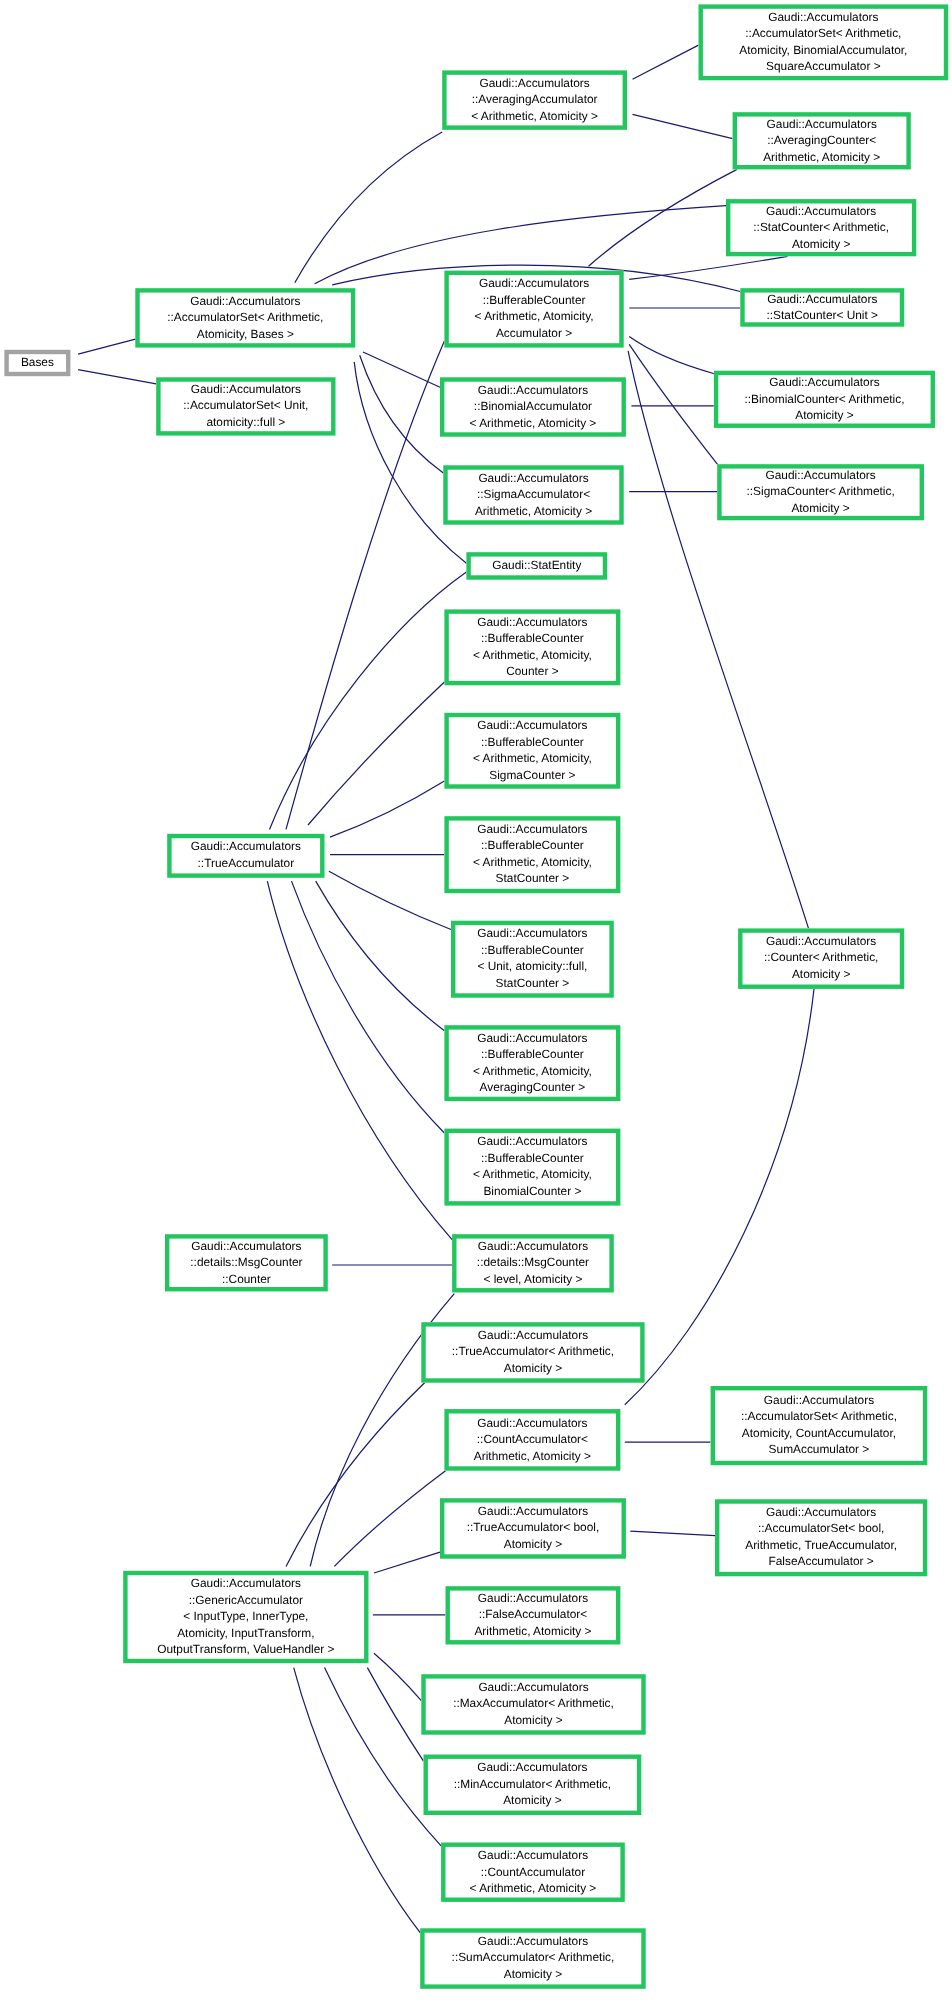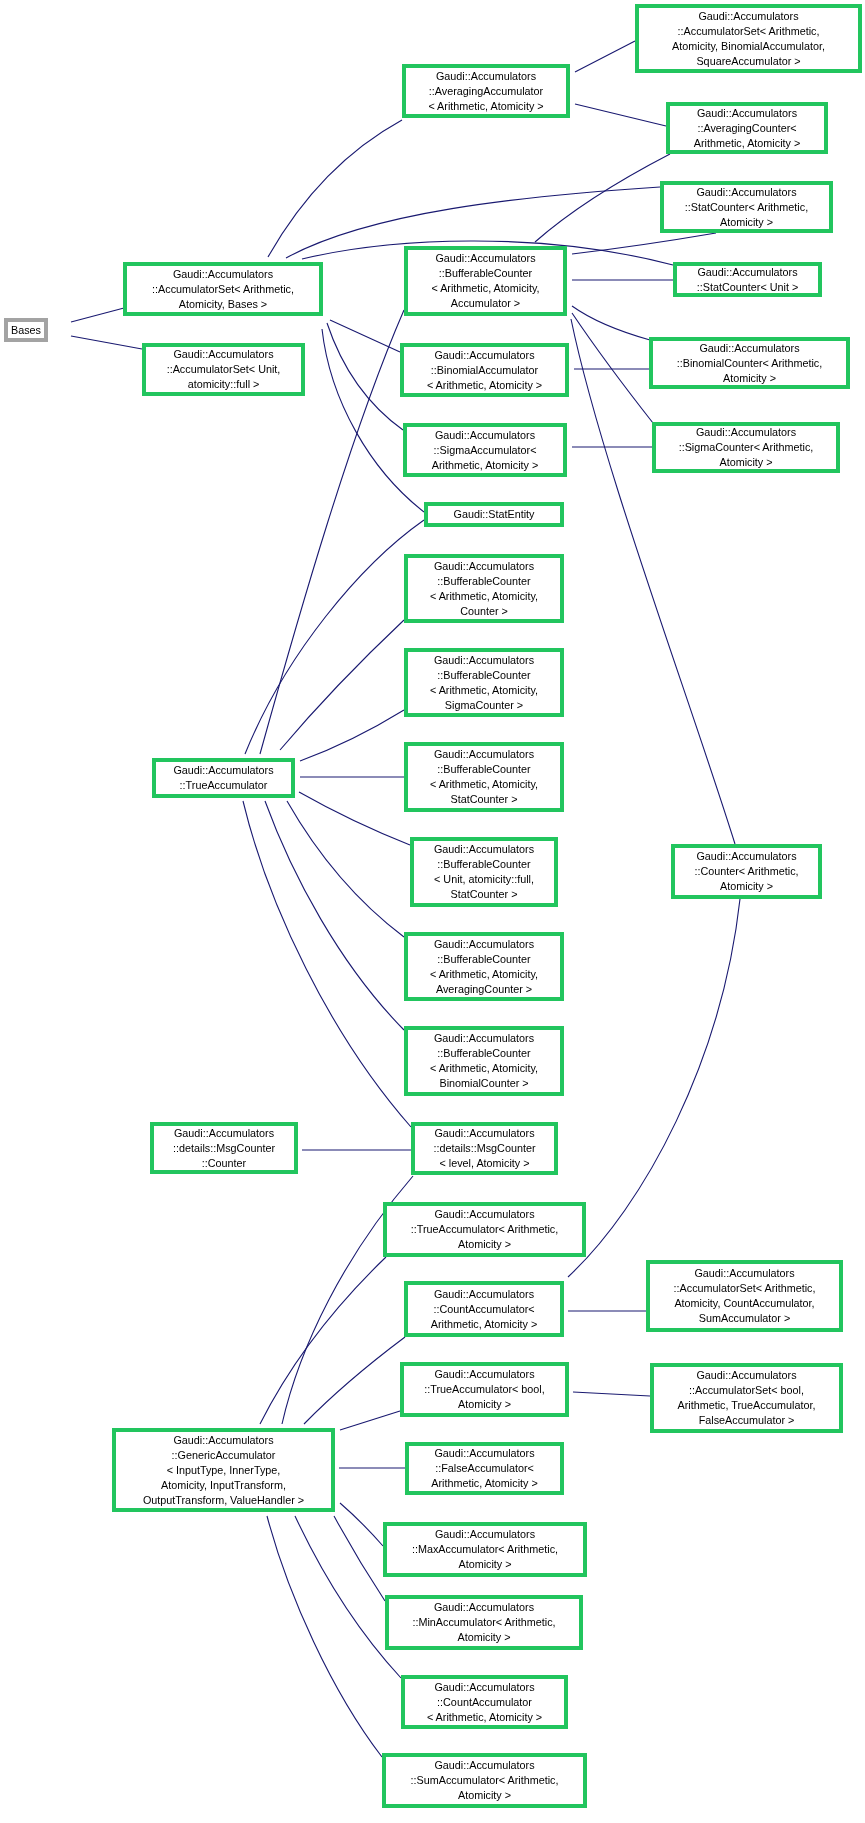--- a/index.html
+++ b/index.html
@@ -81,21 +81,21 @@
         <path d="M 383,1546 Q 362,1522 340,1503" stroke="#191970" marker-end="url(#arrow)"></path>
         <path d="M 385,1601 Q 358,1560 334,1516" stroke="#191970" marker-end="url(#arrow)"></path>
         <path d="M 401,1678 Q 340,1612 295,1516" stroke="#191970" marker-end="url(#arrow)"></path>
         <path d="M 382,1757 C 332,1692 288,1595 267,1516" stroke="#191970" marker-end="url(#arrow)"></path>
         <path d="M 740,899 C 722,1060 645,1205 568,1277" stroke="#191970" marker-end="url(#arrow)"></path>
         <path d="M 646,1311 L 568,1311" stroke="#191970" marker-end="url(#arrow)"></path>
         <path d="M 650,1396 L 573,1392" stroke="#191970" marker-end="url(#arrow)"></path>
       </g>
   </svg>
   <div id="nodes">
-      <div class="node external" style="left: 4px; top: 318px; width: 44px; height: 24px;">
+      <div class="node external" style="left: 4px; top: 318px; width: 60px; height: 24px;">
         <span class="nl">Bases</span>
       </div>
       <div class="node" style="left: 123px; top: 262px; width: 200px; height: 54px;">
         <span class="nl">Gaudi::Accumulators</span>
         <span class="nl">::AccumulatorSet&lt; Arithmetic,</span>
         <span class="nl">Atomicity, Bases &gt;</span>
       </div>
       <div class="node" style="left: 142px; top: 343px; width: 163px; height: 53px;">
         <span class="nl">Gaudi::Accumulators</span>
         <span class="nl">::AccumulatorSet&lt; Unit,</span>
@@ -131,21 +131,21 @@
       <div class="node" style="left: 400px; top: 343px; width: 169px; height: 54px;">
         <span class="nl">Gaudi::Accumulators</span>
         <span class="nl">::BinomialAccumulator</span>
         <span class="nl">&lt; Arithmetic, Atomicity &gt;</span>
       </div>
       <div class="node" style="left: 403px; top: 423px; width: 164px; height: 54px;">
         <span class="nl">Gaudi::Accumulators</span>
         <span class="nl">::SigmaAccumulator&lt;</span>
         <span class="nl">Arithmetic, Atomicity &gt;</span>
       </div>
-      <div class="node" style="left: 424px; top: 502px; width: 140px; height: 25px;">
+      <div class="node" style="left: 424px; top: 502px; width: 128px; height: 25px;">
         <span class="nl">Gaudi::StatEntity</span>
       </div>
       <div class="node" style="left: 404px; top: 554px; width: 160px; height: 69px;">
         <span class="nl">Gaudi::Accumulators</span>
         <span class="nl">::BufferableCounter</span>
         <span class="nl">&lt; Arithmetic, Atomicity,</span>
         <span class="nl">Counter &gt;</span>
       </div>
       <div class="node" style="left: 404px; top: 648px; width: 160px; height: 69px;">
         <span class="nl">Gaudi::Accumulators</span>

